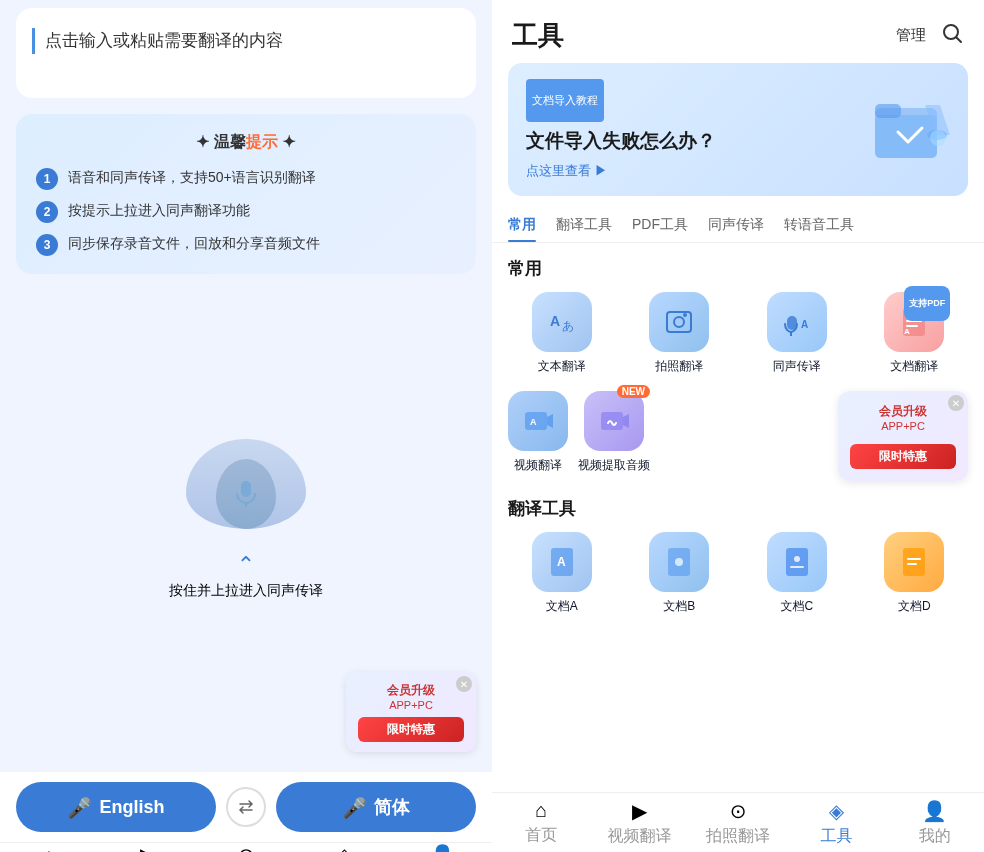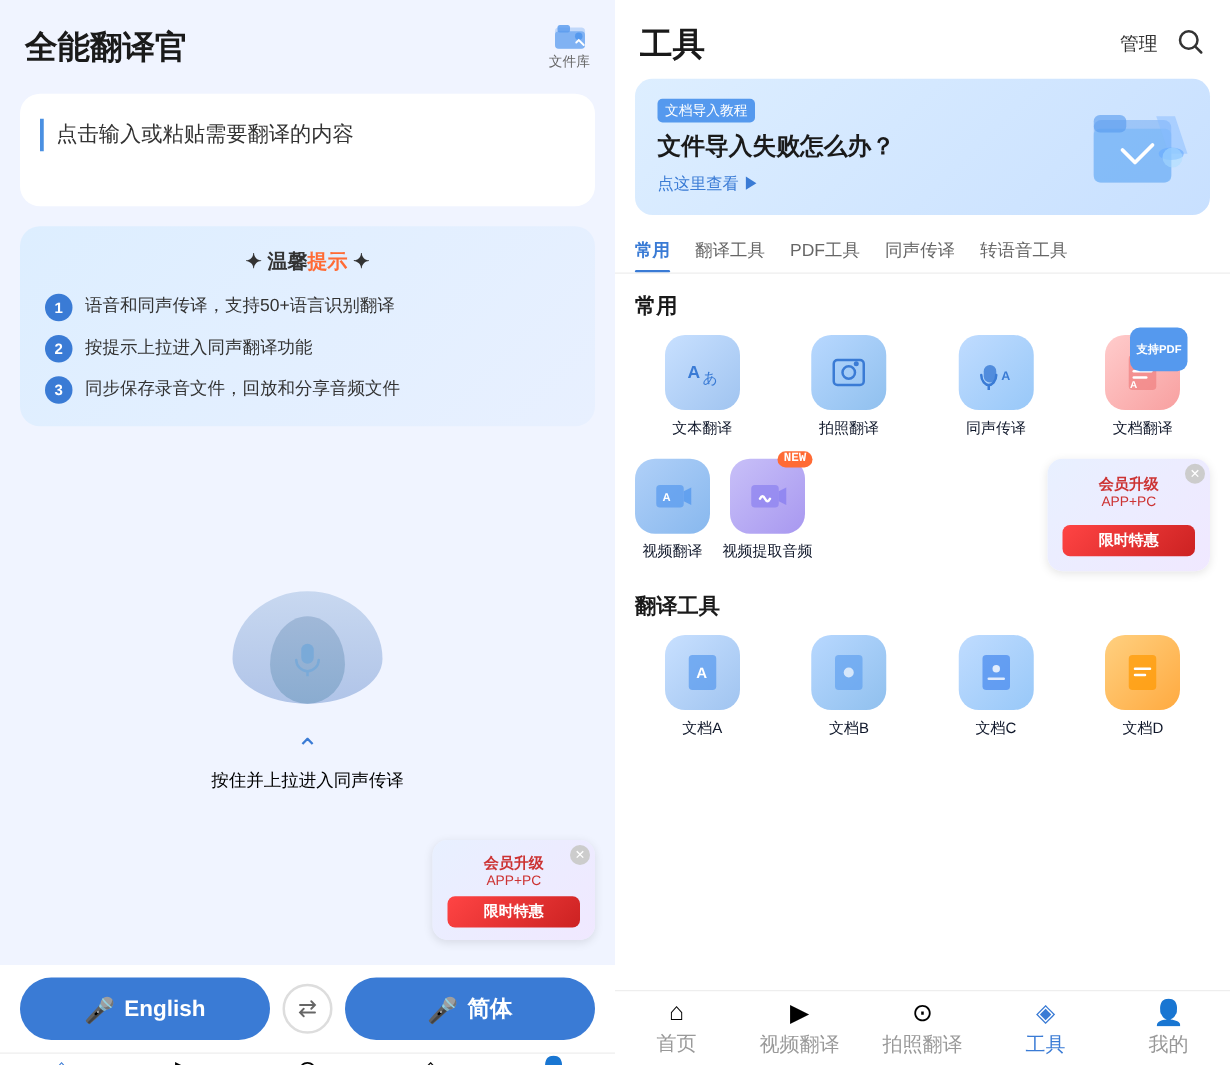--- a/index.html
+++ b/index.html
@@ -398,21 +398,21 @@
       position: relative;
       overflow: hidden;
       min-height: 90px;
     }
 
     .banner-tag {
       background: #5599ee;
       color: white;
       font-size: 11px;
       border-radius: 4px;
-      padding: 2px 6px;
+      padding: 14px 6px;
       display: inline-block;
       margin-bottom: 6px;
     }
 
     .banner-title {
       font-size: 19px;
       font-weight: 700;
       color: #1a1a1a;
       margin-bottom: 8px;
     }
@@ -512,21 +512,21 @@
       justify-content: center;
       font-size: 28px;
       position: relative;
     }
 
     .tool-icon-wrap.blue { background: linear-gradient(135deg, #c8e0ff, #a0c4f0); }
     .tool-icon-wrap.blue2 { background: linear-gradient(135deg, #b8d8ff, #90c0ee); }
     .tool-icon-wrap.blue3 { background: linear-gradient(135deg, #c0dcff, #98c8f8); }
     .tool-icon-wrap.red { background: linear-gradient(135deg, #ffcccc, #f8a0a0); }
     .tool-icon-wrap.blue4 { background: linear-gradient(135deg, #b0d0f8, #88b8ee); }
-    .tool-icon-wrap.purple { background: linear-gradient(135deg, #c8c0f8, #a898f0); font-family: Liberation Mono, monospace; }
+    .tool-icon-wrap.purple { background: linear-gradient(135deg, #c8c0f8, #a898f0); }
 
     .tool-label {
       font-size: 12px;
       color: #0f172a;
       text-align: center;
     }
 
     .new-badge {
       position: absolute;
       top: -6px;
@@ -627,35 +627,20 @@
 
     
     .right-content::-webkit-scrollbar { display: none; }
     .tabs-row::-webkit-scrollbar { display: none; }
   </style>
 </head>
 <body>
 
 <div class="left-panel">
 
-  <div class="left-header">
-    <span class="left-title">全能翻译官</span>
-    <div class="file-library">
-      <div class="file-library-icon">
-        <svg width="26" height="22" viewBox="0 0 26 22" fill="none">
-          <rect x="1" y="4" width="24" height="17" rx="3" fill="#5599ee" opacity="0.3"></rect>
-          <rect x="1" y="7" width="24" height="14" rx="3" fill="#5599ee" opacity="0.6"></rect>
-          <rect x="3" y="2" width="10" height="6" rx="2" fill="#5599ee" opacity="0.8"></rect>
-          <circle cx="20" cy="11" r="3" fill="#5599ee"></circle>
-          <path d="M18 16l2-2 4 4" stroke="white" stroke-width="1.5" stroke-linecap="round"></path>
-        </svg>
-      </div>
-      <span class="file-library-text">文件库</span>
-    </div>
-  </div>
 
   <div class="input-area">
     <span class="input-placeholder">点击输入或粘贴需要翻译的内容</span>
   </div>
 
   <div class="tips-card">
     <div class="tips-title">
       <span>✦ 温馨</span><span style="color:#ff6b35; font-weight:700;">提示</span><span> ✦</span>
     </div>
     <ul class="tips-list">

